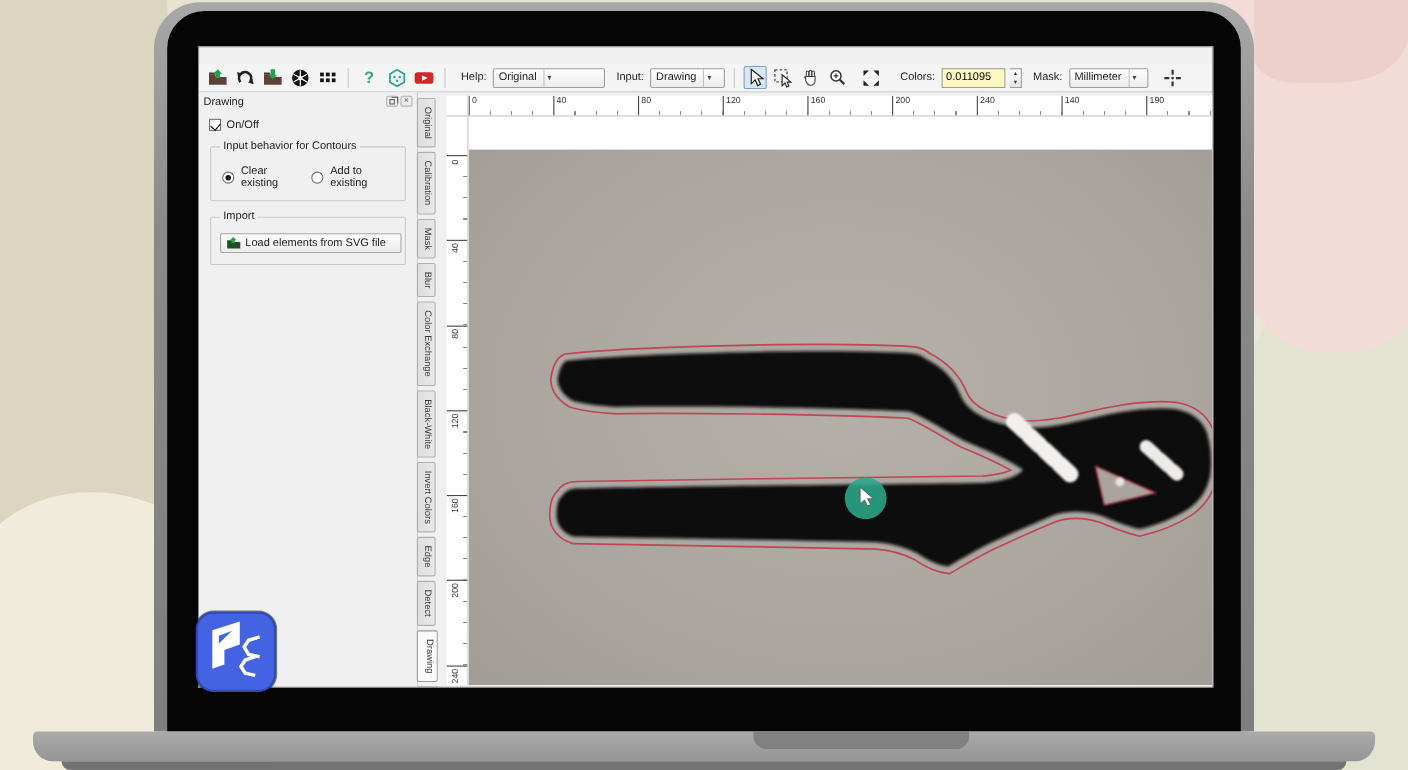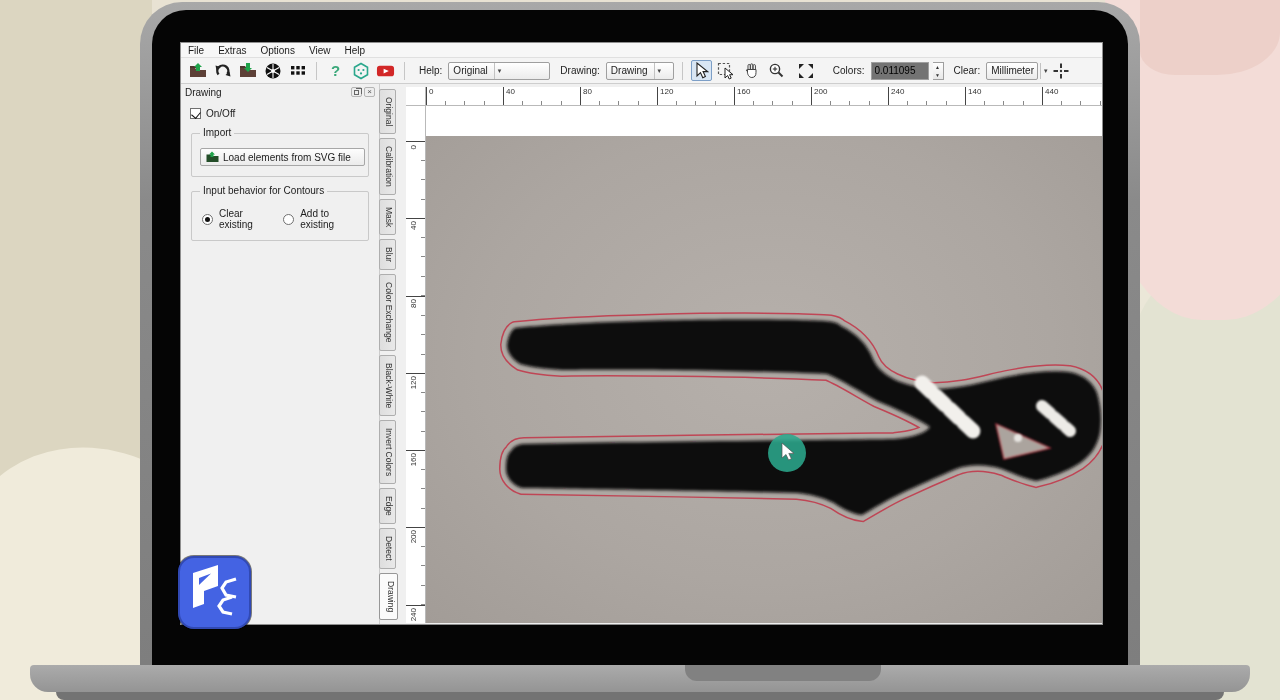--- a/index.html
+++ b/index.html
@@ -28,21 +28,21 @@
   .menubar { position:absolute; left:0; top:0; width:100%; height:15px; background:#f7f7f7; border-bottom:1px solid #e0e0e0; display:flex; align-items:center; }
   .menu-item { padding:1px 7px; cursor:default; }
 
   .toolbar { position:absolute; left:0; top:15px; width:100%; height:26px; background:#f4f4f4; border-bottom:1px solid #cecece; display:flex; align-items:center; padding:0 6px; gap:4px; }
   .tb-btn { width:21px; height:21px; display:flex; align-items:center; justify-content:center; border:1px solid transparent; border-radius:2px; }
   .tb-btn.selected { background:var(--selected-tool-bg); border-color:#7d9fc7; }
   .tb-sep { width:1px; height:18px; background:#c6c6c6; margin:0 4px; }
   .tb-label { margin:0 2px 0 6px; color:#222; }
   .tb-select { display:flex; align-items:center; border:1px solid #9f9f9f; background:linear-gradient(#ffffff,#ebebeb); height:18px; padding:0 0 0 4px; border-radius:2px; }
   .tb-select .arrow { margin-left:6px; border-left:1px solid #c2c2c2; padding:0 3px; font-size:7px; color:#444; align-self:stretch; display:flex; align-items:center; }
-  .tb-input { width:58px; height:18px; border:1px solid #9f9f9f; background:#737373; font-size:10px; font-family:"Liberation Sans",sans-serif; padding:0 3px; }
+  .tb-input { width:58px; height:18px; border:1px solid #9f9f9f; background:#fef9c3; font-size:10px; font-family:"Liberation Sans",sans-serif; padding:0 3px; }
   .spin { display:flex; flex-direction:column; width:11px; height:18px; border:1px solid #9f9f9f; border-left:none; background:linear-gradient(#fff,#e7e7e7); }
   .spin span { flex:1; font-size:5px; line-height:8px; text-align:center; color:#333; }
 
   
   .dock { position:absolute; left:0; top:41px; width:199px; height:542px; background:#f0f0f0; border-right:1px solid #cccccc; }
   .dock-header { height:16px; display:flex; align-items:center; padding:0 4px; }
   .dock-title { flex:1; }
   .mini-btn { width:11px; height:10px; display:flex; align-items:center; justify-content:center; border:1px solid #b5b5b5; background:#ededed; border-radius:2px; margin-left:2px; color:#555; font-size:8px; line-height:8px; }
   .mini-restore { position:relative; width:5px; height:5px; border:1px solid #666; }
   .mini-restore::after { content:''; position:absolute; left:1px; top:-3px; width:5px; height:5px; border:1px solid #666; border-bottom:none; border-left:none; }
@@ -100,27 +100,20 @@
 
 <div class="abs laptop-frame">
   <div class="laptop-screen"></div>
 </div>
 <div class="abs laptop-base"></div>
 <div class="abs laptop-notch"></div>
 <div class="abs laptop-foot"></div>
 
 <div class="abs app-window">
 
-  <div class="menubar" id="menubar">
-      <span class="menu-item">File</span>
-      <span class="menu-item">Extras</span>
-      <span class="menu-item">Options</span>
-      <span class="menu-item">View</span>
-      <span class="menu-item">Help</span>
-    </div>
 
   <div class="toolbar">
     <span class="tb-btn">
       <svg width="18" height="18" viewBox="0 0 18 18">
         <path d="M1,6 h5 l2,2 h9 v7 h-16 z" fill="#5d4037"></path>
           <path d="M1,6 v-2 h5 l1.5,2 z" fill="#4e342e"></path>
         <polygon points="9,1 13,5 11,5 11,9 7,9 7,5 5,5" style="fill:var(--arrow-green)"></polygon>
       </svg>
     </span>
     <span class="tb-btn">
@@ -179,21 +172,21 @@
         <polygon points="8,6.5 13.5,9 8,11.5" fill="#fff"></polygon>
       </svg>
     </span>
     <span class="tb-sep"></span>
 
     <span class="tb-label">Help:</span>
     <span class="tb-select" style="width:102px">
       <span>Original</span>
       <span class="arrow">▾</span>
     </span>
-    <span class="tb-label">Drawing:</span>
+    <span class="tb-label">Input:</span>
     <span class="tb-select" style="width:68px">
       <span>Drawing</span>
       <span class="arrow">▾</span>
     </span>
 
     <span class="tb-sep"></span>
     <span class="tb-btn selected">
       <svg width="16" height="17" viewBox="0 0 16 17">
         <path d="M4,1 L4,14 L7.5,10.6 L9.8,15.8 L12.4,14.6 L10.1,9.6 L14.6,9.6 Z" fill="#fff" stroke="#222" stroke-width="1.1"></path>
       </svg>
@@ -233,22 +226,22 @@
         </g>
       </svg>
     </span>
 
     <span class="tb-label" style="margin-left:12px">Colors:</span>
     <input class="tb-input" value="0.011095" style="">
     <span class="spin">
         <span>▲</span>
         <span>▼</span>
       </span>
-    <span class="tb-label">Clear:</span>
-    <span class="tb-select" style="width:52px">
+    <span class="tb-label">Mask:</span>
+    <span class="tb-select" style="width:72px">
       <span>Millimeter</span>
       <span class="arrow">▾</span>
     </span>
 
     <span class="tb-btn" style="margin-left:8px">
       <svg width="18" height="18" viewBox="0 0 18 18">
         <g stroke="#333" stroke-width="2">
           <line x1="9" y1="1.5" x2="9" y2="6"></line>
             <line x1="9" y1="12" x2="9" y2="16.5"></line>
           <line x1="1.5" y1="9" x2="6" y2="9"></line>
@@ -267,36 +260,36 @@
         </span>
       <span class="mini-btn">
           <span>×</span>
         </span>
     </div>
     <div class="checkrow">
       <span class="checkbox"></span>
       <span>On/Off</span>
     </div>
     <div class="groupbox">
+      <span class="groupbox-title">Input behavior for Contours</span>
+      <div class="radio-row">
+        <span class="radio on"></span>
+        <span class="radio-label">Clear existing</span>
+        <span class="radio"></span>
+        <span class="radio-label">Add to existing</span>
+      </div>
+    </div>
+    <div class="groupbox">
       <span class="groupbox-title">Import</span>
       <div class="import-btn">
         <svg width="13" height="12" viewBox="0 0 13 12">
           <path d="M0.5,3.5 h4 l1.5,1.5 h6.5 v6 h-12 z" fill="#234d28"></path>
           <polygon points="6,0.5 9,3.5 7.5,3.5 7.5,6 4.5,6 4.5,3.5 3,3.5" style="fill:var(--arrow-green)"></polygon>
         </svg>
         <span>Load elements from SVG file</span>
-      </div>
-    </div>
-    <div class="groupbox">
-      <span class="groupbox-title">Input behavior for Contours</span>
-      <div class="radio-row">
-        <span class="radio on"></span>
-        <span class="radio-label">Clear existing</span>
-        <span class="radio"></span>
-        <span class="radio-label">Add to existing</span>
       </div>
     </div>
   </div>
 
   <div class="tab-strip" id="tab-strip">
       <div class="vtab">Original</div>
       <div class="vtab">Calibration</div>
       <div class="vtab">Mask</div>
       <div class="vtab">Blur</div>
       <div class="vtab">Color Exchange</div>
@@ -312,21 +305,21 @@
     <div class="ruler-corner"></div>
     <div class="h-ruler" id="h-ruler">
         <div class="h-cell">0</div>
         <div class="h-cell">40</div>
         <div class="h-cell">80</div>
         <div class="h-cell">120</div>
         <div class="h-cell">160</div>
         <div class="h-cell">200</div>
         <div class="h-cell">240</div>
         <div class="h-cell">140</div>
-        <div class="h-cell">440</div>
+        <div class="h-cell">190</div>
       </div>
     <div class="v-ruler" id="v-ruler">
         <div class="v-cell"><span>0</span></div>
         <div class="v-cell"><span>40</span></div>
         <div class="v-cell"><span>80</span></div>
         <div class="v-cell"><span>120</span></div>
         <div class="v-cell"><span>160</span></div>
         <div class="v-cell"><span>200</span></div>
         <div class="v-cell"><span>240</span></div>
       </div>

